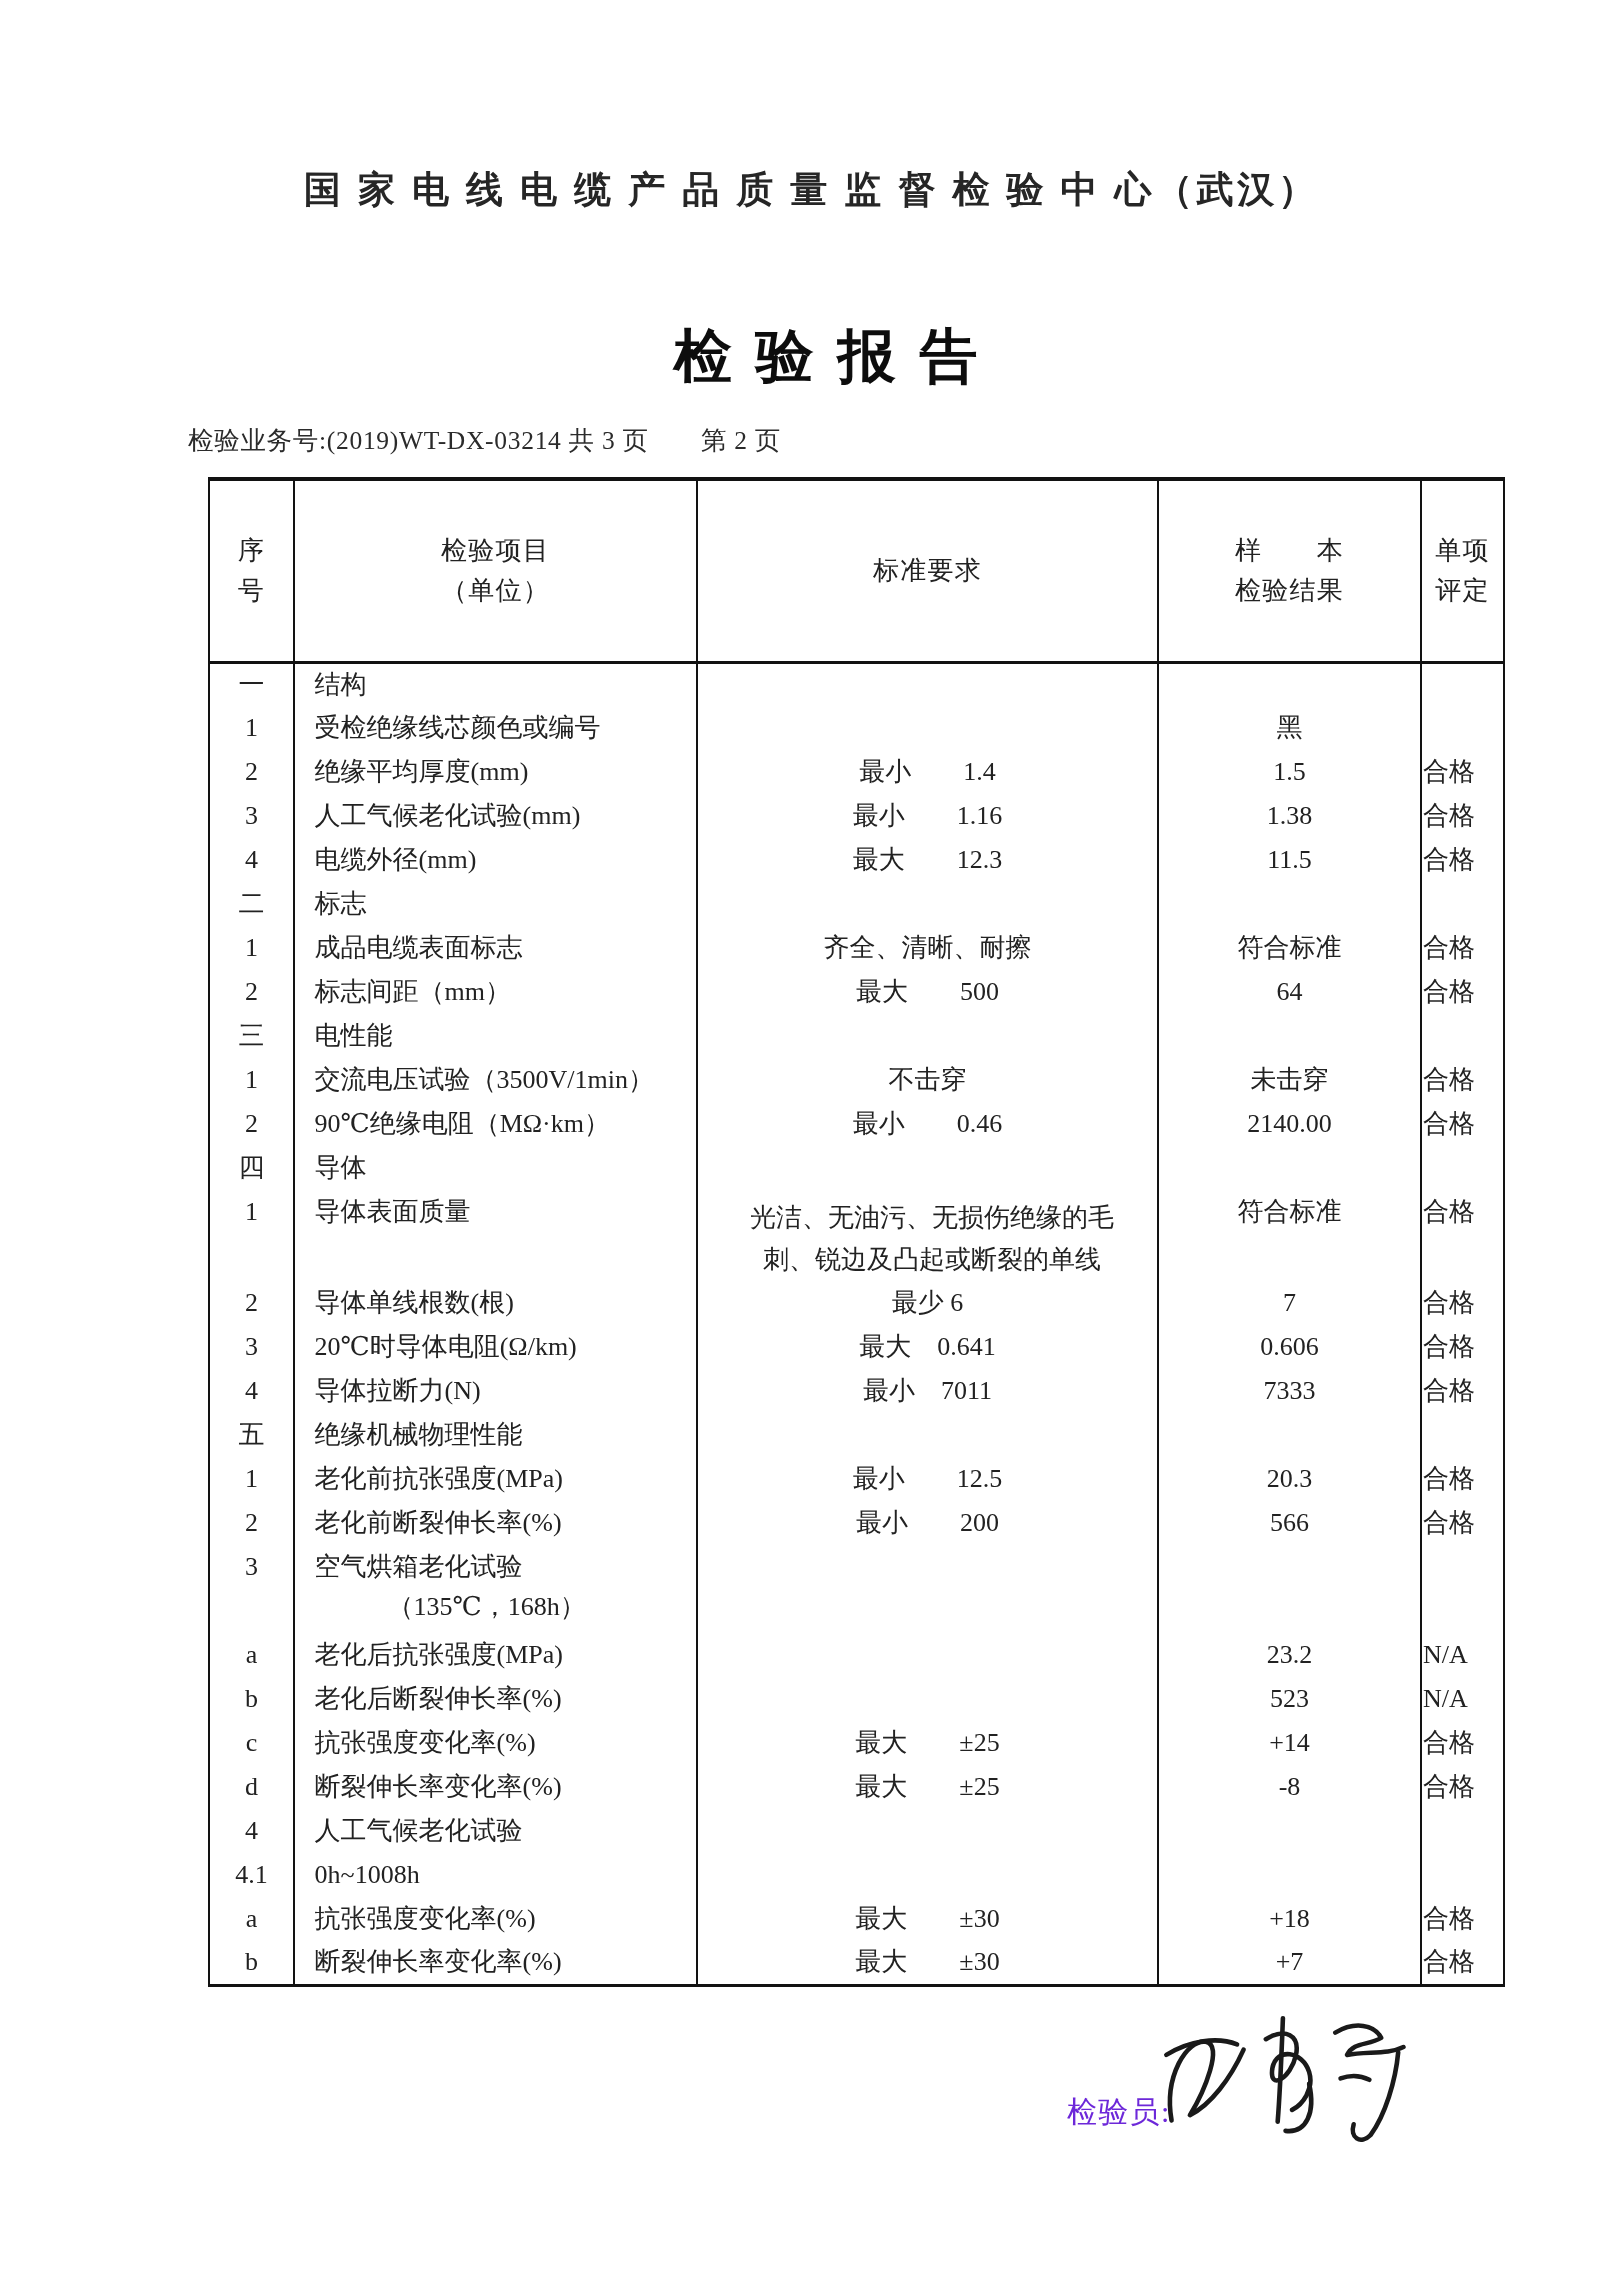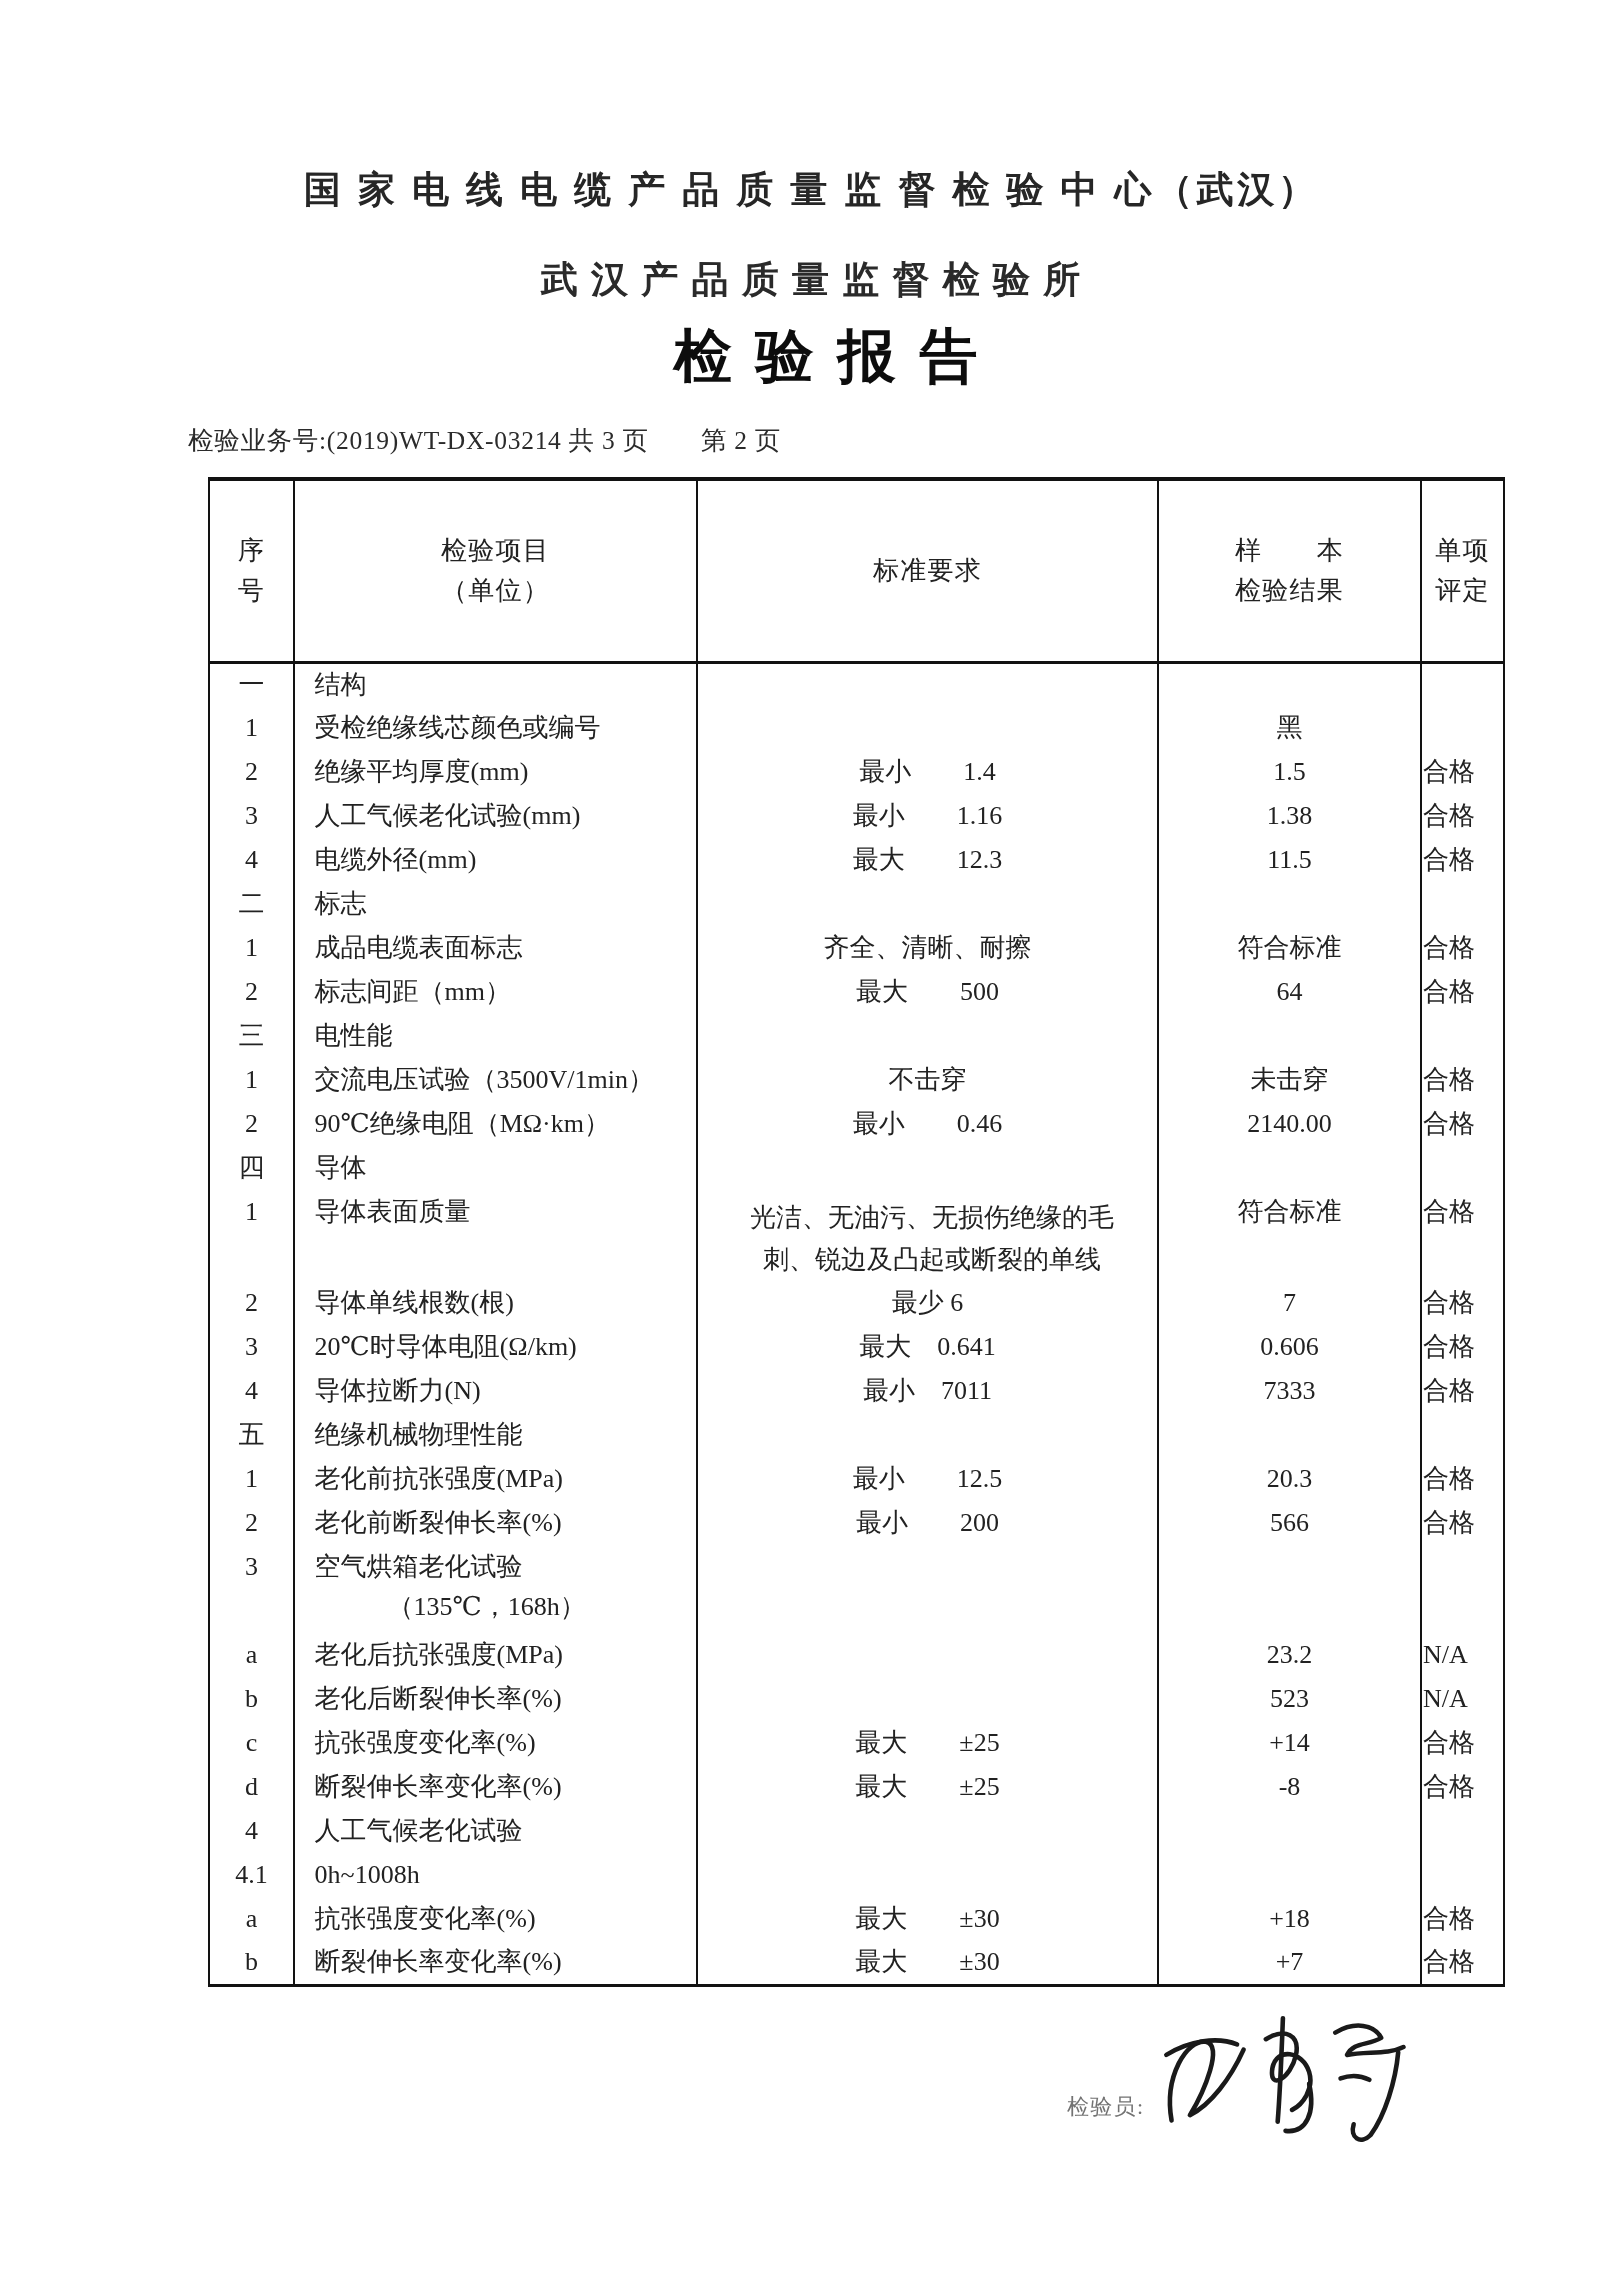--- a/index.html
+++ b/index.html
@@ -65,34 +65,33 @@
   td.c-no   { text-align: center; }
   td.c-item { text-align: left; padding-left: 19.6px; }
   td.c-std  { text-align: center; margin-top: 8px; }
   tr.tall td.c-std { text-align: center; padding-left: 10px; line-height: 1.6; }
   td.c-res  { text-align: center; }
   td.c-ver  { text-align: left; }
   .item-line2 { display: block; padding-left: 73px; padding-top: 9.2px; }
   
   .inspector-row {
     position: absolute; top: 2092px; left: 1067px;
-    font-size: 22px; color: #737373; letter-spacing: 1.3px;
+    font-size: 30px; color: #6d28d9; letter-spacing: 1.3px;
   }
   .signature-svg {
     position: absolute; top: 1992px; left: 1144px;
     width: 287px; height: 169px;
   }
 </style>
 </head>
 <body>
 
 <div class="page">
 
   <div class="org-line1">国 家 电 线 电 缆 产 品 质 量 监 督 检 验 中 心（武汉）</div>
-  <div class="org-line2">武 汉 产 品 质 量 监 督 检 验 所</div>
   <div class="report-title">检 验 报 告</div>
   <div class="report-no">检验业务号:(2019)WT-DX-03214 共 3 页　　第 2 页</div>
 
   <table class="report">
     <colgroup>
       <col class="c1">
         <col class="c2">
         <col class="c3">
         <col class="c4">
         <col class="c5">

